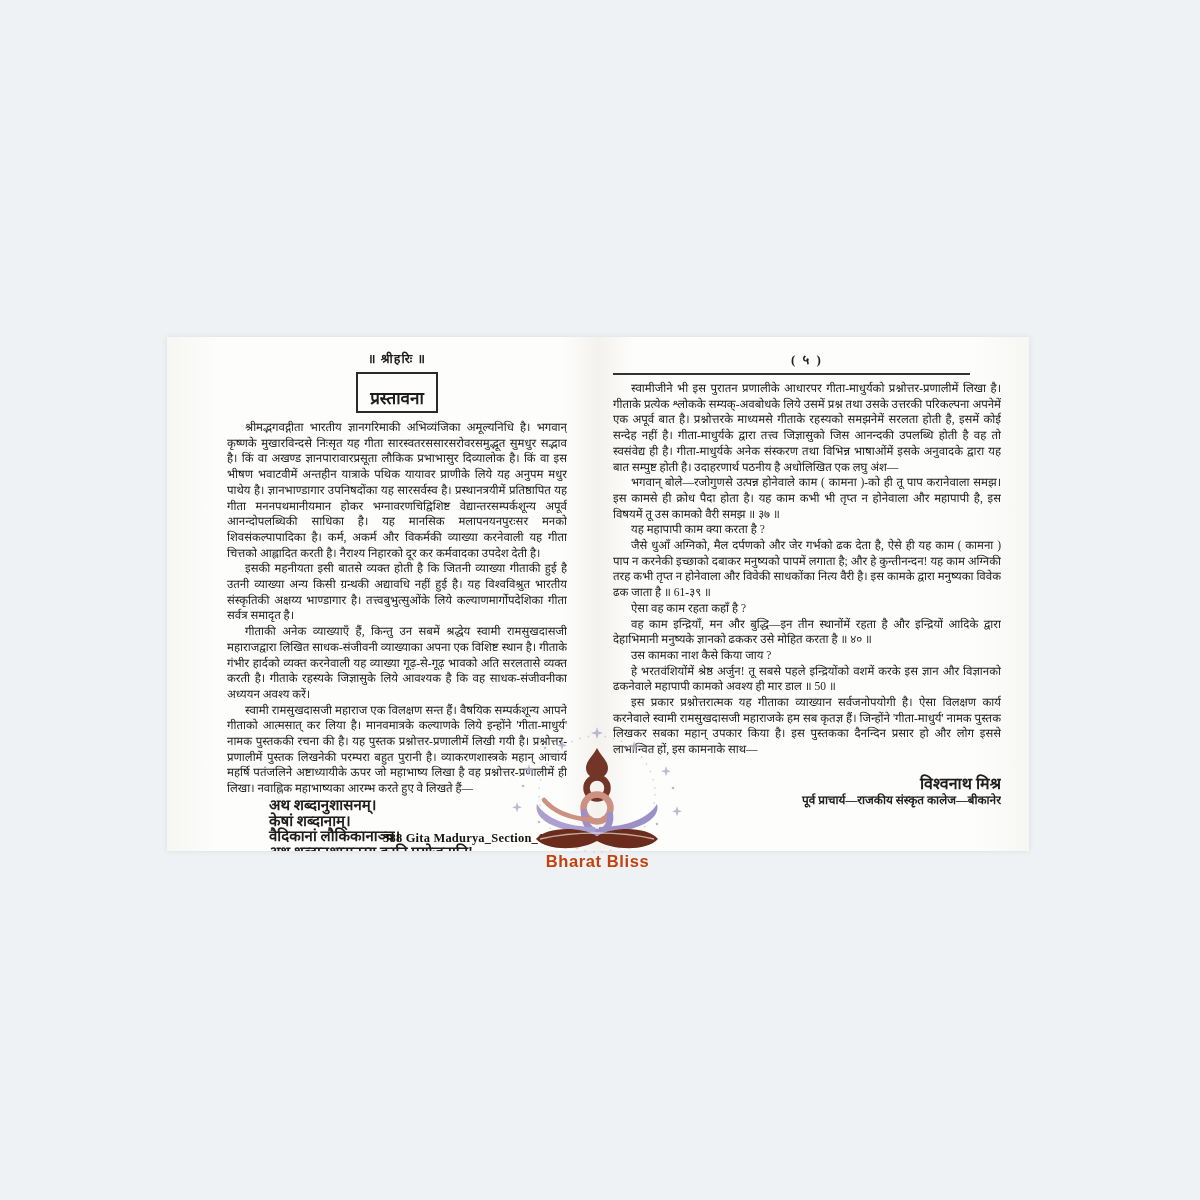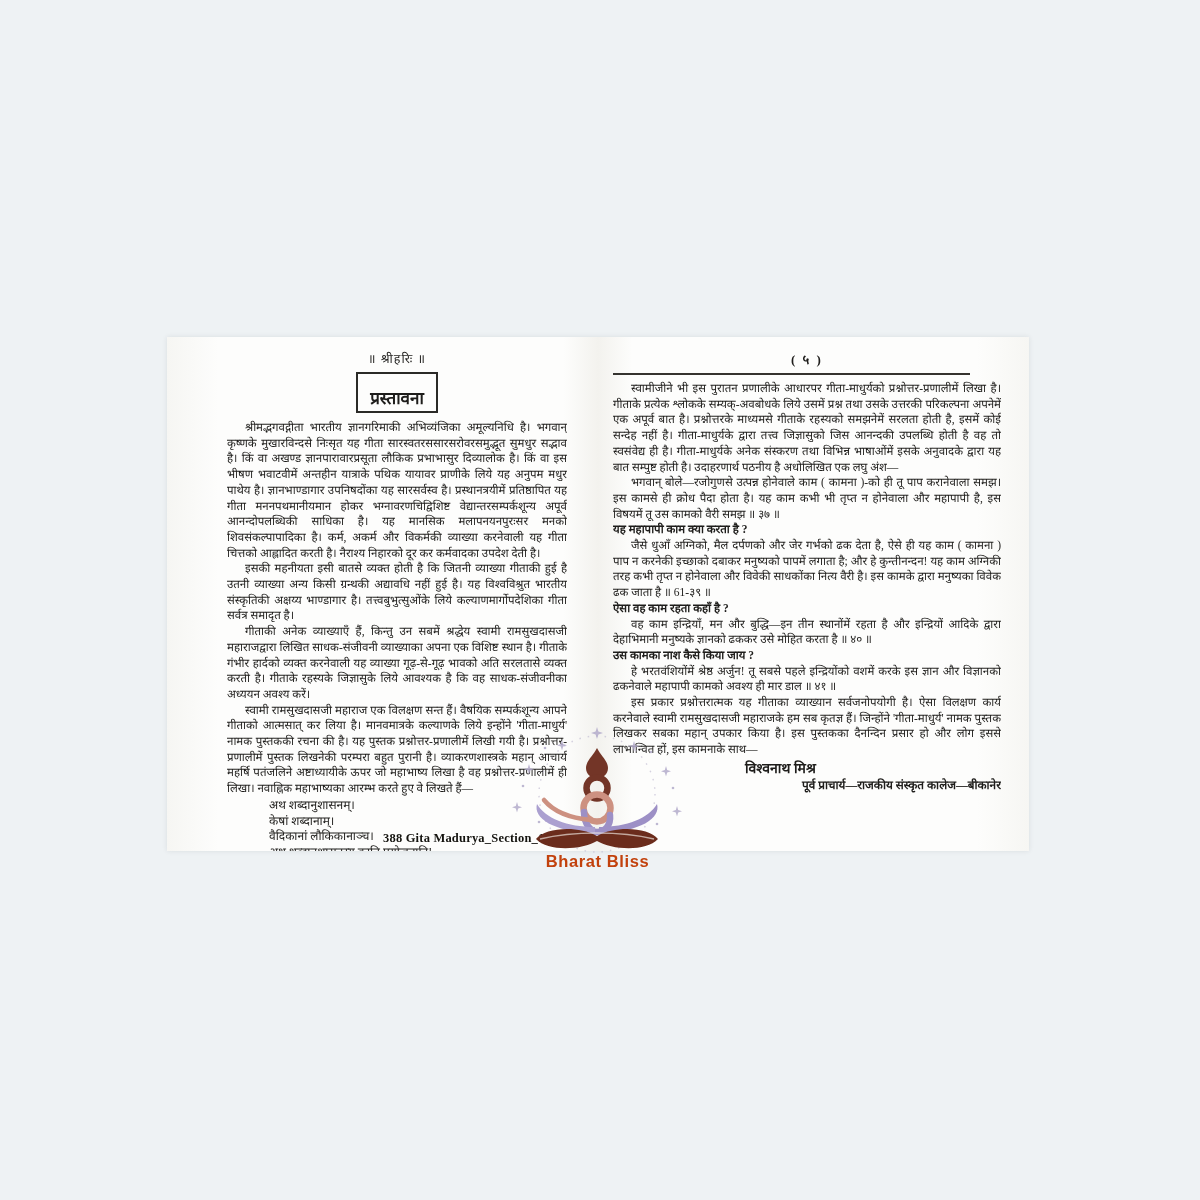--- a/index.html
+++ b/index.html
@@ -11,41 +11,41 @@
   .stage{position:absolute;inset:0;}
   .spread{
     position:absolute;left:167px;top:337px;width:862px;height:514px;
     background:linear-gradient(90deg,#f6f6f3 0%,#fdfdfc 6%,#fdfdfc 46%,#f3f2ee 50%,#fdfdfc 54%,#fdfdfc 94%,#f6f6f3 100%);
     box-shadow:0 0 5px rgba(40,50,60,.10);
     overflow:hidden;
   }
   .page{position:absolute;top:0;height:514px;color:#1e1d1b;overflow:hidden;}
   .page.left{left:60px;width:340px;}
   .page.right{left:446px;width:388px;}
-  .invocation{ text-align:center;font-weight:400;font-size:12.5px;padding-top:13px;letter-spacing:1px;}
+  .invocation{ text-align:center;font-weight:700;font-size:12.5px;padding-top:13px;letter-spacing:1px;}
   .heading-wrap{text-align:center;margin:5px 0 7px 0;}
   .heading-box{
     display:inline-block;border:2px solid #2b2a27;padding:16px 12px 3px 12px;
     font-weight:700;font-size:17px;line-height:18px;
   }
   p.body{
     margin:0;font-size:11.5px;line-height:15.7px;text-align:justify;
     text-indent:18px;
   }
-  .verses{margin:1px 0 1px 42px;font-weight:400;font-size:12px;line-height:15.7px;}
+  .verses{margin:1px 0 1px 42px;font-weight:700;font-size:15px;line-height:15.7px;}
   .footer-note{
     position:absolute;left:216px;top:494px;width:260px;
     font-family:"Liberation Serif","DejaVu Serif",serif;
     font-weight:700;font-size:12.5px;color:#14130f;letter-spacing:.2px;
   }
   .page-number{text-align:center;font-weight:700;font-size:13px;padding-top:13px;letter-spacing:2px;}
   .rule{height:2px;background:#35332f;width:357px;margin:5px 0 6px 0;}
-  .q{font-weight:700;font-size:11.5px;line-height:15.7px;}
+  .q{font-weight:400;font-size:11.5px;line-height:15.7px;margin-left:18px;}
   .quote-bold{font-weight:700;}
-  .sig-name{text-align:left;padding-left:34%;font-weight:700;font-size:14px;line-height:16px;margin-top:3px;}
+  .sig-name{text-align:right;padding-left:34%;font-weight:700;font-size:16px;line-height:16px;margin-top:18px;}
   .sig-line{text-align:right;font-weight:700;font-size:11.8px;line-height:16px;}
   .logo{position:absolute;left:505px;top:726px;width:185px;height:130px;}
   .brand{
     position:absolute;left:495px;top:852px;width:205px;text-align:center;
     font-family:"Liberation Sans","DejaVu Sans",sans-serif;
     font-weight:700;font-size:16.5px;letter-spacing:.6px;color:#c2410c;
   }
 </style>
 </head>
 <body>
@@ -76,21 +76,21 @@
     <div class="page right">
       <div class="page-number">( ५ )</div>
       <div class="rule"></div>
       <p class="body">स्वामीजीने भी इस पुरातन प्रणालीके आधारपर गीता-माधुर्यको प्रश्नोत्तर-प्रणालीमें लिखा है। गीताके प्रत्येक श्लोकके सम्यक्-अवबोधके लिये उसमें प्रश्न तथा उसके उत्तरकी परिकल्पना अपनेमें एक अपूर्व बात है। प्रश्नोत्तरके माध्यमसे गीताके रहस्यको समझनेमें सरलता होती है, इसमें कोई सन्देह नहीं है। गीता-माधुर्यके द्वारा तत्त्व जिज्ञासुको जिस आनन्दकी उपलब्धि होती है वह तो स्वसंवेद्य ही है। गीता-माधुर्यके अनेक संस्करण तथा विभिन्न भाषाओंमें इसके अनुवादके द्वारा यह बात सम्पुष्ट होती है। उदाहरणार्थ पठनीय है अधोलिखित एक लघु अंश—</p>
       <p class="body">भगवान् बोले—रजोगुणसे उत्पन्न होनेवाले काम ( कामना )-को ही तू पाप करानेवाला समझ। इस कामसे ही क्रोध पैदा होता है। यह काम कभी भी तृप्त न होनेवाला और महापापी है, इस विषयमें तू उस कामको वैरी समझ ॥ ३७ ॥</p>
       <div class="q">यह महापापी काम क्या करता है ?</div>
       <p class="body">जैसे धुआँ अग्निको, मैल दर्पणको और जेर गर्भको ढक देता है, ऐसे ही यह काम ( कामना ) पाप न करनेकी इच्छाको दबाकर मनुष्यको पापमें लगाता है; और हे कुन्तीनन्दन! यह काम अग्निकी तरह कभी तृप्त न होनेवाला और विवेकी साधकोंका नित्य वैरी है। इस कामके द्वारा मनुष्यका विवेक ढक जाता है ॥ 61-३९ ॥</p>
       <div class="q">ऐसा वह काम रहता कहाँ है ?</div>
       <p class="body">वह काम इन्द्रियाँ, मन और बुद्धि—इन तीन स्थानोंमें रहता है और इन्द्रियों आदिके द्वारा देहाभिमानी मनुष्यके ज्ञानको ढककर उसे मोहित करता है ॥ ४० ॥</p>
       <div class="q">उस कामका नाश कैसे किया जाय ?</div>
-      <p class="body">हे भरतवंशियोंमें श्रेष्ठ अर्जुन! तू सबसे पहले इन्द्रियोंको वशमें करके इस ज्ञान और विज्ञानको ढकनेवाले महापापी कामको अवश्य ही मार डाल ॥ ४१ ॥</p>
+      <p class="body">हे भरतवंशियोंमें श्रेष्ठ अर्जुन! तू सबसे पहले इन्द्रियोंको वशमें करके इस ज्ञान और विज्ञानको ढकनेवाले महापापी कामको अवश्य ही मार डाल ॥ 50 ॥</p>
       <p class="body">इस प्रकार प्रश्नोत्तरात्मक यह गीताका व्याख्यान सर्वजनोपयोगी है। ऐसा विलक्षण कार्य करनेवाले स्वामी रामसुखदासजी महाराजके हम सब कृतज्ञ हैं। जिन्होंने 'गीता-माधुर्य' नामक पुस्तक लिखकर सबका महान् उपकार किया है। इस पुस्तकका दैनन्दिन प्रसार हो और लोग इससे लाभान्वित हों, इस कामनाके साथ—</p>
       <div class="sig-name">विश्वनाथ मिश्र</div>
       <div class="sig-line">पूर्व प्राचार्य—राजकीय संस्कृत कालेज—बीकानेर</div>
 
     </div>
 
     <div class="footer-note">388 Gita Madurya_Section_1_2_Ba</div>
   </div>
 
   <svg class="logo" viewBox="0 0 185 130" xmlns="http://www.w3.org/2000/svg">

